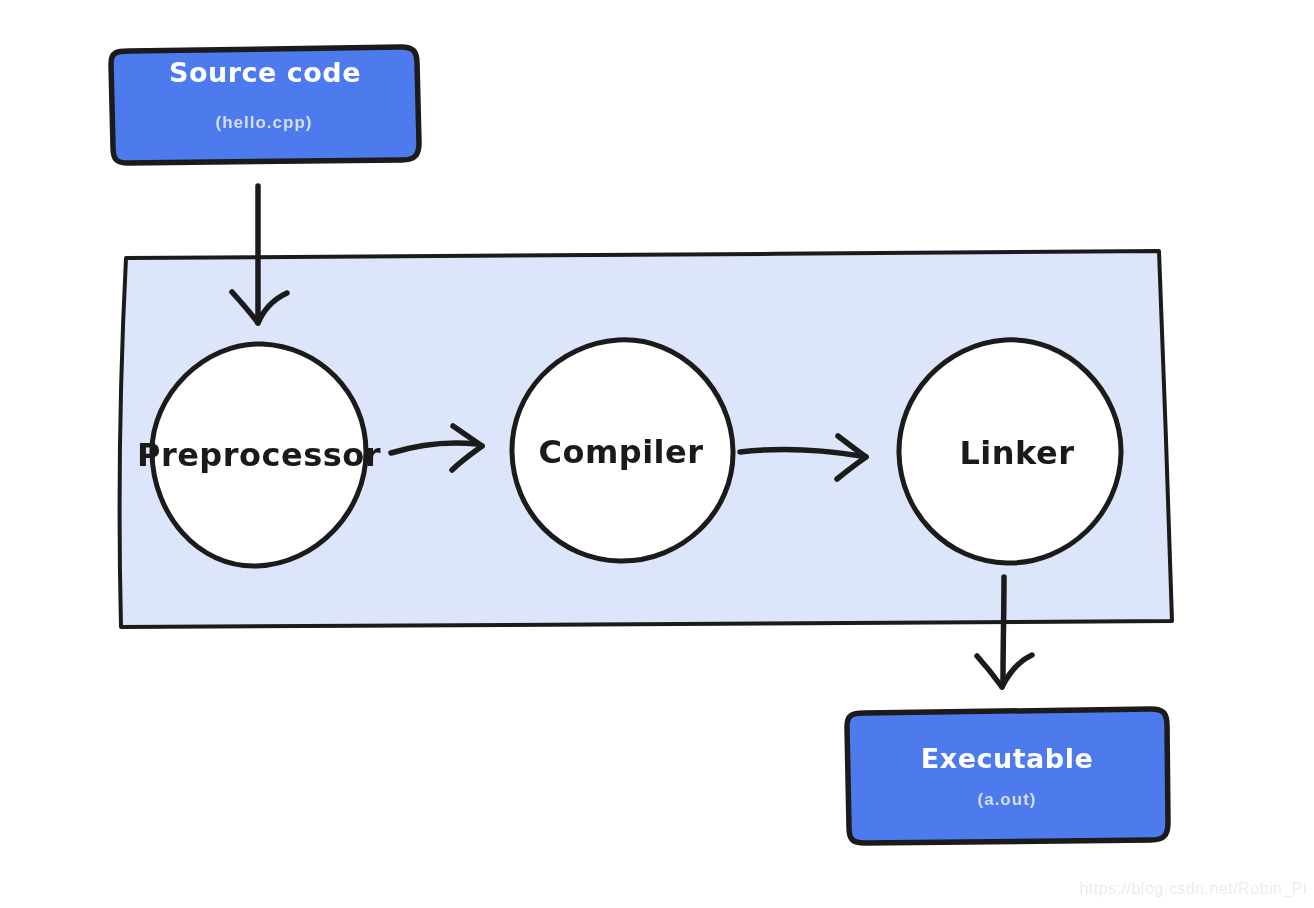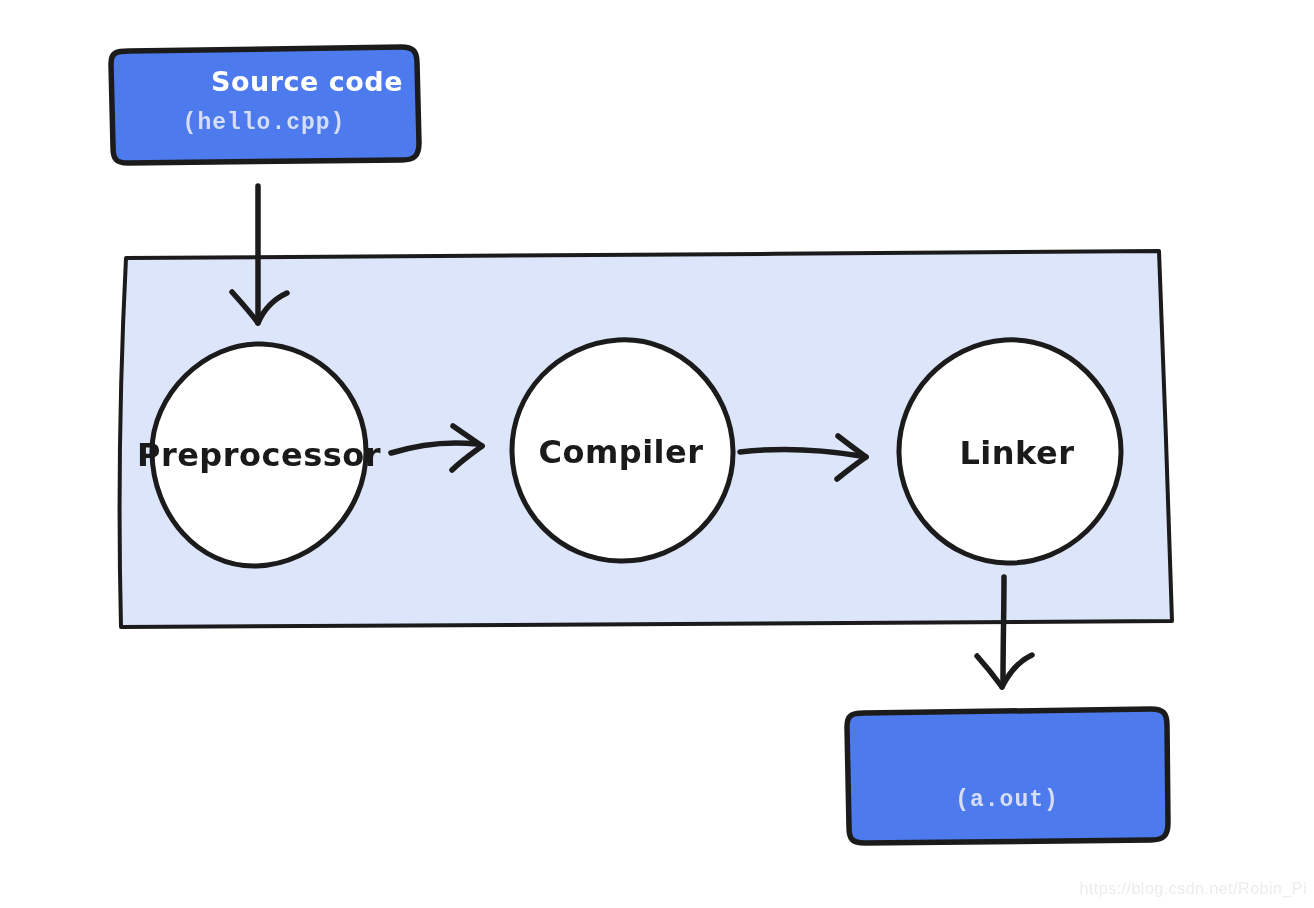--- a/index.html
+++ b/index.html
@@ -27,30 +27,30 @@
     font-weight: 700;
     color: #1a1a1a;
     letter-spacing: 0.5px;
     user-select: none;
   }
   .box-title {
     font-size: 27px;
     color: #ffffff;
   }
   .box-subtitle {
-    font-size: 23px;
-    font-family: Liberation Mono, monospace;
+    font-size: 17px;
+    font-family: Liberation Sans, sans-serif;
     font-weight: 700;
     color: #d6def5;
     letter-spacing: 1px;
   }
   .stage-label {
     font-size: 32px;
   }
-  .source-title   { left: 265px; top: 81px; margin-left: 42px; }
+  .source-title   { left: 265px; top: 72px; }
   .source-sub     { left: 264px; top: 123px; }
   .stage-1        { left: 259px; top: 455px; }
   .stage-2        { left: 621px; top: 452px; text-align: center; }
   .stage-3        { left: 1009px; top: 453px; margin-left: 8px; }
   .exec-title     { left: 1007px; top: 758px; }
   .exec-sub       { left: 1007px; top: 800px; }
   .watermark {
     position: absolute;
     right: 7px;
     bottom: 10px;
@@ -138,18 +138,19 @@
   <div class="lbl box-title source-title">Source code</div>
 
   <div class="lbl box-subtitle source-sub">(hello.cpp)</div>
 
   <div class="lbl stage-label stage-1">Preprocessor</div>
 
   <div class="lbl stage-label stage-2">Compiler</div>
 
   <div class="lbl stage-label stage-3">Linker</div>
 
+  <div class="lbl box-title exec-title">Executable</div>
 
   <div class="lbl box-subtitle exec-sub">(a.out)</div>
 
   <div class="watermark">https://blog.csdn.net/Robin_Pi</div>
 
 </div>
 
 </body></html>

